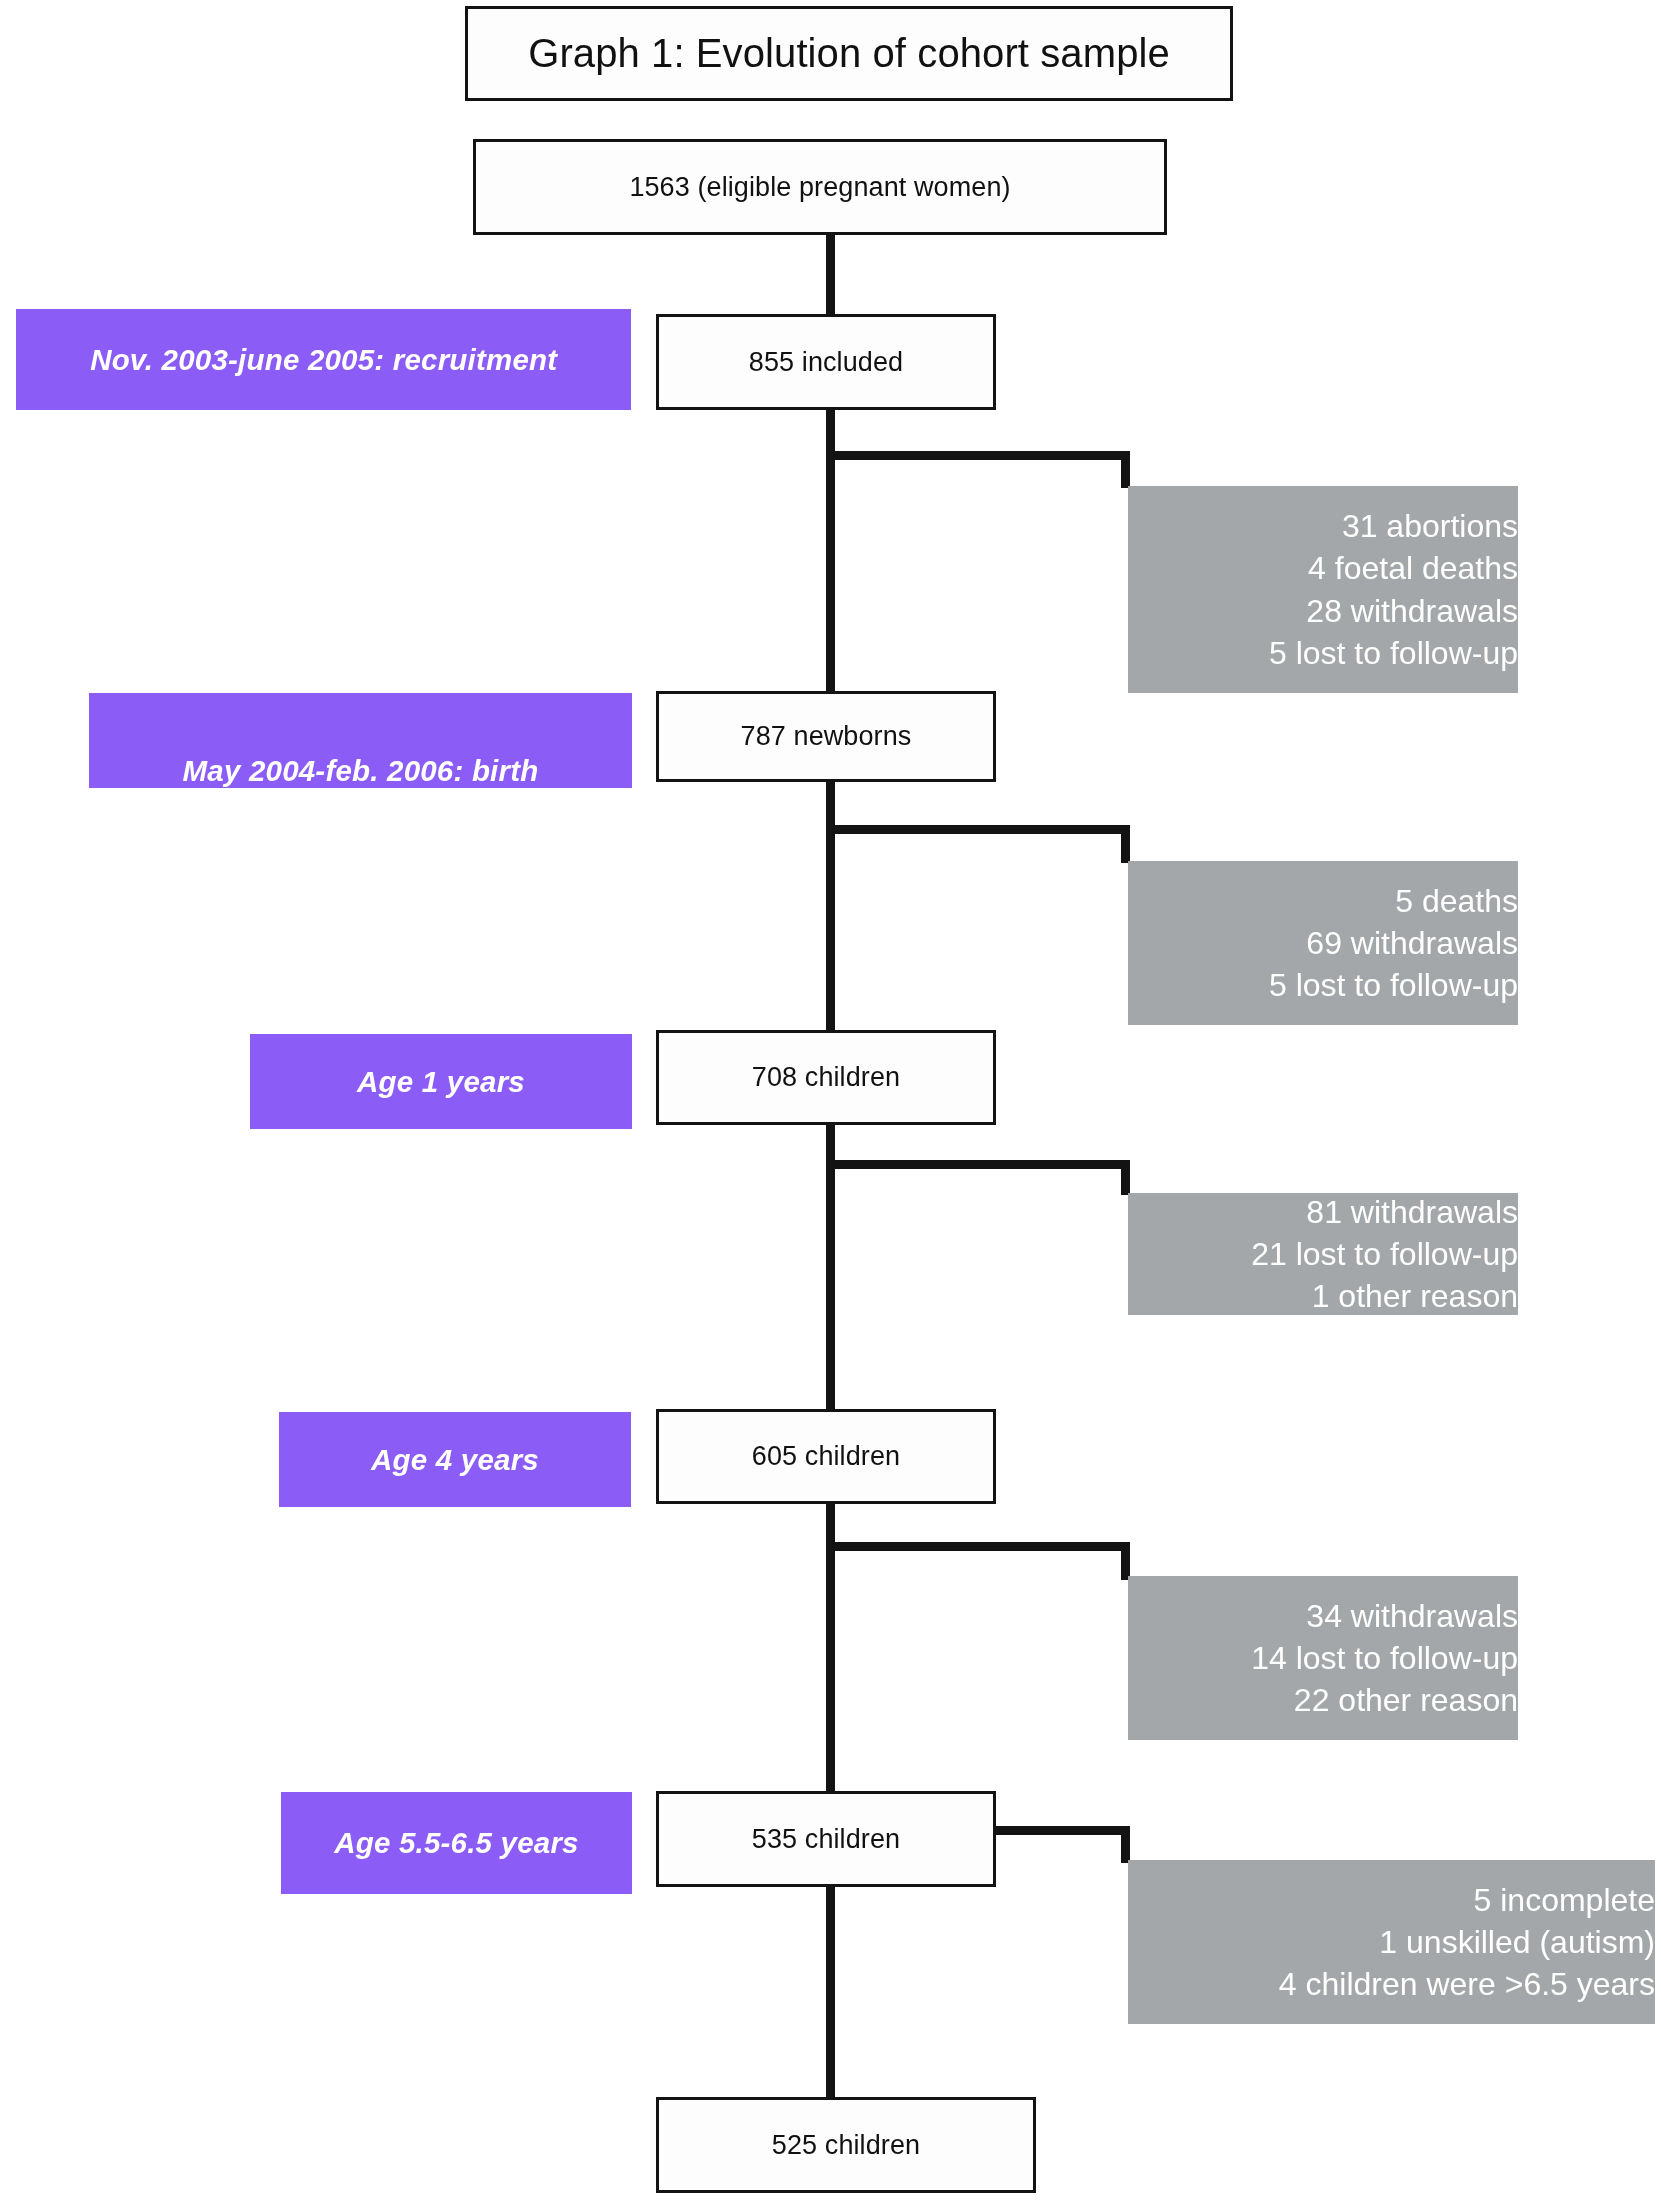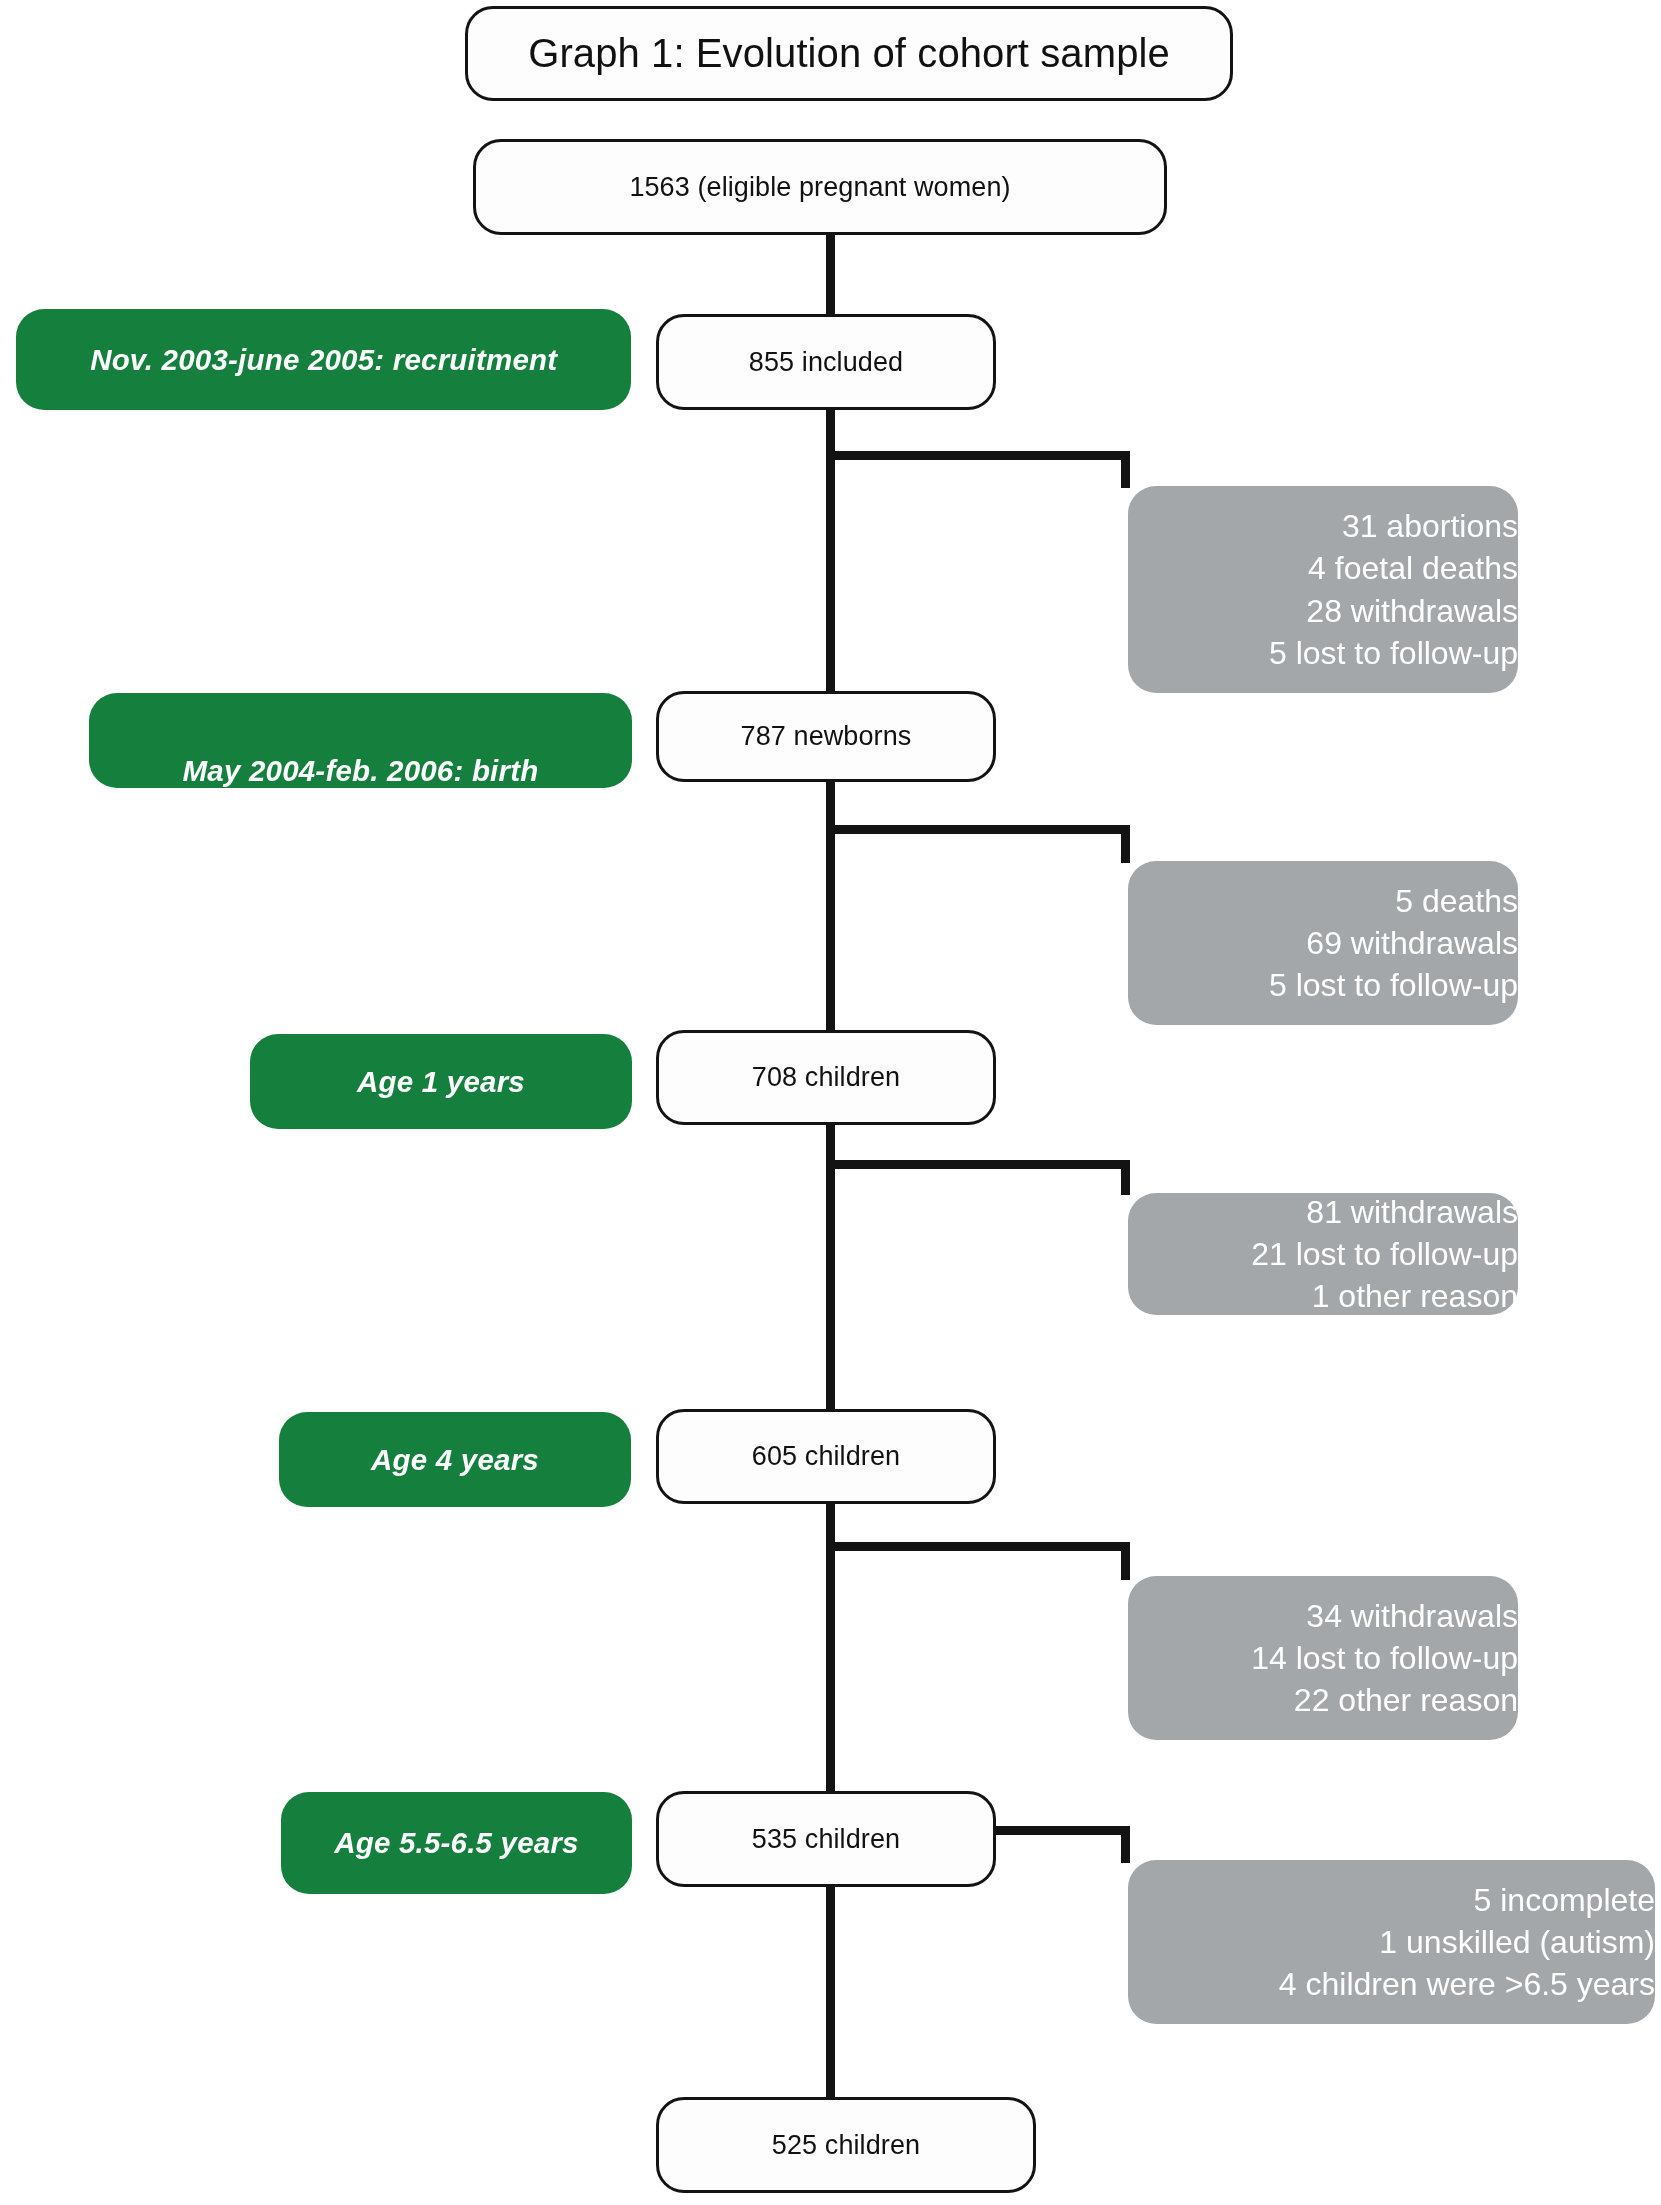--- a/index.html
+++ b/index.html
@@ -17,41 +17,40 @@
     background: #ffffff;
     overflow: hidden;
   }
 
   
   .node {
     position: absolute;
     box-sizing: border-box;
     display: flex;
     align-items: center;
-    border-radius: 28px;
   }
 
   
   .box-white {
     background: #fdfdfd;
     border: 3.7px solid #131313;
     justify-content: center;
     color: #111111;
     font-size: 27px;
     font-weight: 400;
     letter-spacing: 0.1px;
     z-index: 4;
   }
   .box-title {
     font-size: 40px;
   }
 
   
   .box-black {
-    background: #15803d;
+    background: #8b5cf6;
     color: #ffffff;
     justify-content: center;
     font-size: 29.5px;
     font-style: italic;
     font-weight: 700;
     letter-spacing: 0.2px;
     z-index: 4;
   }
 
   

